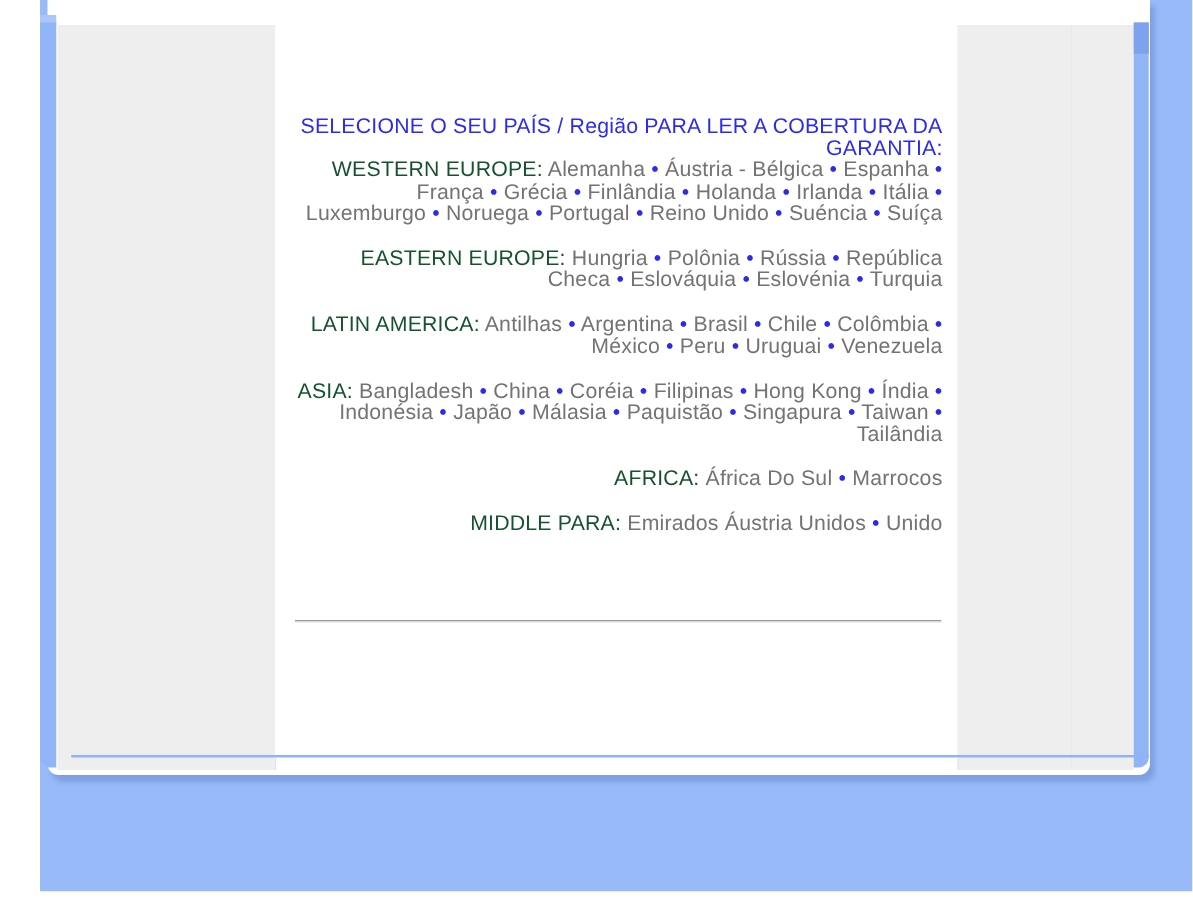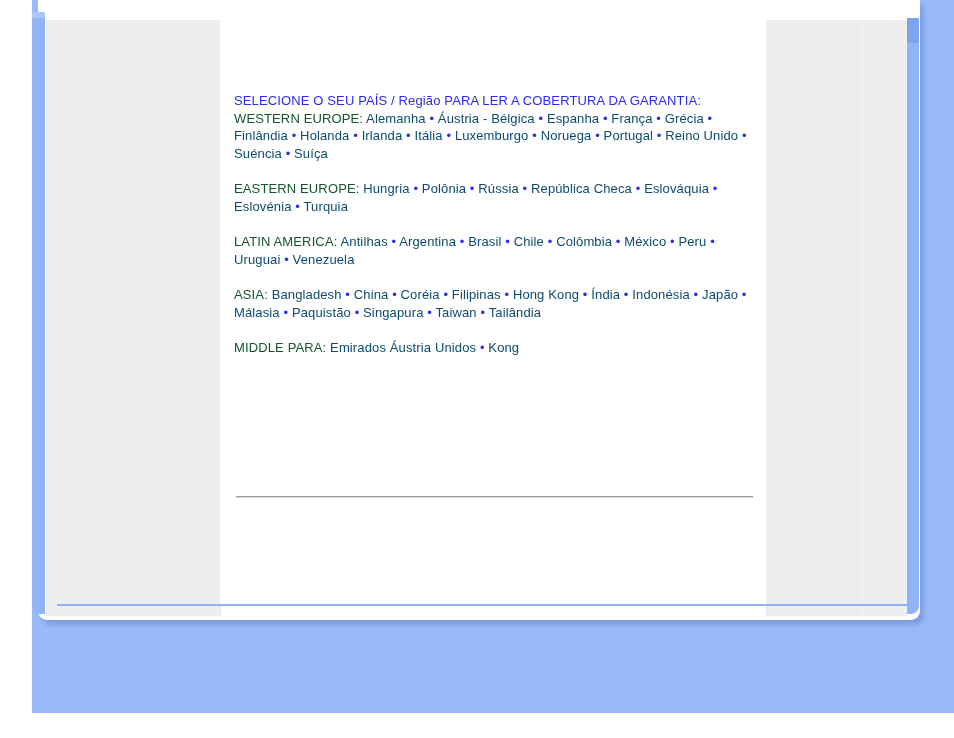--- a/index.html
+++ b/index.html
@@ -141,38 +141,39 @@
   
   #content {
     position: absolute;
     left: 234px;
     top: 92px;
     width: 520px;
   }
 
   .para {
     margin: 0 0 18px 0;
-    font-size: 13px;
+    font-size: 17px;
     line-height: 17.5px;
     color: #2b2bf0;
     letter-spacing: 0.01em;
+    text-align: right;
   }
   .para:last-of-type { margin-bottom: 0; }
 
   .heading-line {
     color: #2b2bf0;
     margin-bottom: 22px;
   }
 
   .region-label {
     color: #14532d;
   }
 
   .country {
-    color: #0c4a6e;
+    color: #737373;
     text-decoration: none;
   }
 
   .sep { color: #2b2bf0; }
 
   #content-rule {
     position: absolute;
     left: 236px;
     top: 496px;
     width: 517px;
@@ -200,21 +201,22 @@
 <div id="right-accent-top"></div>
 
 <div id="content">
   <p class="para heading-line">SELECIONE O SEU PAÍS / Região PARA LER A COBERTURA DA GARANTIA:</p>
 
   <div id="region-list">
       <p class="para"><span class="region-label">WESTERN EUROPE:</span> <a class="country" href="#">Alemanha</a><span class="sep"> • </span><a class="country" href="#">Áustria - Bélgica</a><span class="sep"> • </span><a class="country" href="#">Espanha</a><span class="sep"> • </span><a class="country" href="#">França</a><span class="sep"> • </span><a class="country" href="#">Grécia</a><span class="sep"> • </span><a class="country" href="#">Finlândia</a><span class="sep"> • </span><a class="country" href="#">Holanda</a><span class="sep"> • </span><a class="country" href="#">Irlanda</a><span class="sep"> • </span><a class="country" href="#">Itália</a><span class="sep"> • </span><a class="country" href="#">Luxemburgo</a><span class="sep"> • </span><a class="country" href="#">Noruega</a><span class="sep"> • </span><a class="country" href="#">Portugal</a><span class="sep"> • </span><a class="country" href="#">Reino Unido</a><span class="sep"> • </span><a class="country" href="#">Suéncia</a><span class="sep"> • </span><a class="country" href="#">Suíça</a></p>
       <p class="para"><span class="region-label">EASTERN EUROPE:</span> <a class="country" href="#">Hungria</a><span class="sep"> • </span><a class="country" href="#">Polônia</a><span class="sep"> • </span><a class="country" href="#">Rússia</a><span class="sep"> • </span><a class="country" href="#">República Checa</a><span class="sep"> • </span><a class="country" href="#">Eslováquia</a><span class="sep"> • </span><a class="country" href="#">Eslovénia</a><span class="sep"> • </span><a class="country" href="#">Turquia</a></p>
       <p class="para"><span class="region-label">LATIN AMERICA:</span> <a class="country" href="#">Antilhas</a><span class="sep"> • </span><a class="country" href="#">Argentina</a><span class="sep"> • </span><a class="country" href="#">Brasil</a><span class="sep"> • </span><a class="country" href="#">Chile</a><span class="sep"> • </span><a class="country" href="#">Colômbia</a><span class="sep"> • </span><a class="country" href="#">México</a><span class="sep"> • </span><a class="country" href="#">Peru</a><span class="sep"> • </span><a class="country" href="#">Uruguai</a><span class="sep"> • </span><a class="country" href="#">Venezuela</a></p>
       <p class="para"><span class="region-label">ASIA:</span> <a class="country" href="#">Bangladesh</a><span class="sep"> • </span><a class="country" href="#">China</a><span class="sep"> • </span><a class="country" href="#">Coréia</a><span class="sep"> • </span><a class="country" href="#">Filipinas</a><span class="sep"> • </span><a class="country" href="#">Hong Kong</a><span class="sep"> • </span><a class="country" href="#">Índia</a><span class="sep"> • </span><a class="country" href="#">Indonésia</a><span class="sep"> • </span><a class="country" href="#">Japão</a><span class="sep"> • </span><a class="country" href="#">Málasia</a><span class="sep"> • </span><a class="country" href="#">Paquistão</a><span class="sep"> • </span><a class="country" href="#">Singapura</a><span class="sep"> • </span><a class="country" href="#">Taiwan</a><span class="sep"> • </span><a class="country" href="#">Tailândia</a></p>
-      <p class="para"><span class="region-label">MIDDLE PARA:</span> <a class="country" href="#">Emirados Áustria Unidos</a><span class="sep"> • </span><a class="country" href="#">Kong</a></p>
+      <p class="para"><span class="region-label">AFRICA:</span> <a class="country" href="#">África Do Sul</a><span class="sep"> • </span><a class="country" href="#">Marrocos</a></p>
+      <p class="para"><span class="region-label">MIDDLE PARA:</span> <a class="country" href="#">Emirados Áustria Unidos</a><span class="sep"> • </span><a class="country" href="#">Unido</a></p>
     </div>
 </div>
 
 <div id="content-rule"></div>
 
 <div id="footer-rule"></div>
 <div id="footer-cell-divider-a"></div>
 <div id="footer-cell-divider-b"></div>
 
 </body></html>

